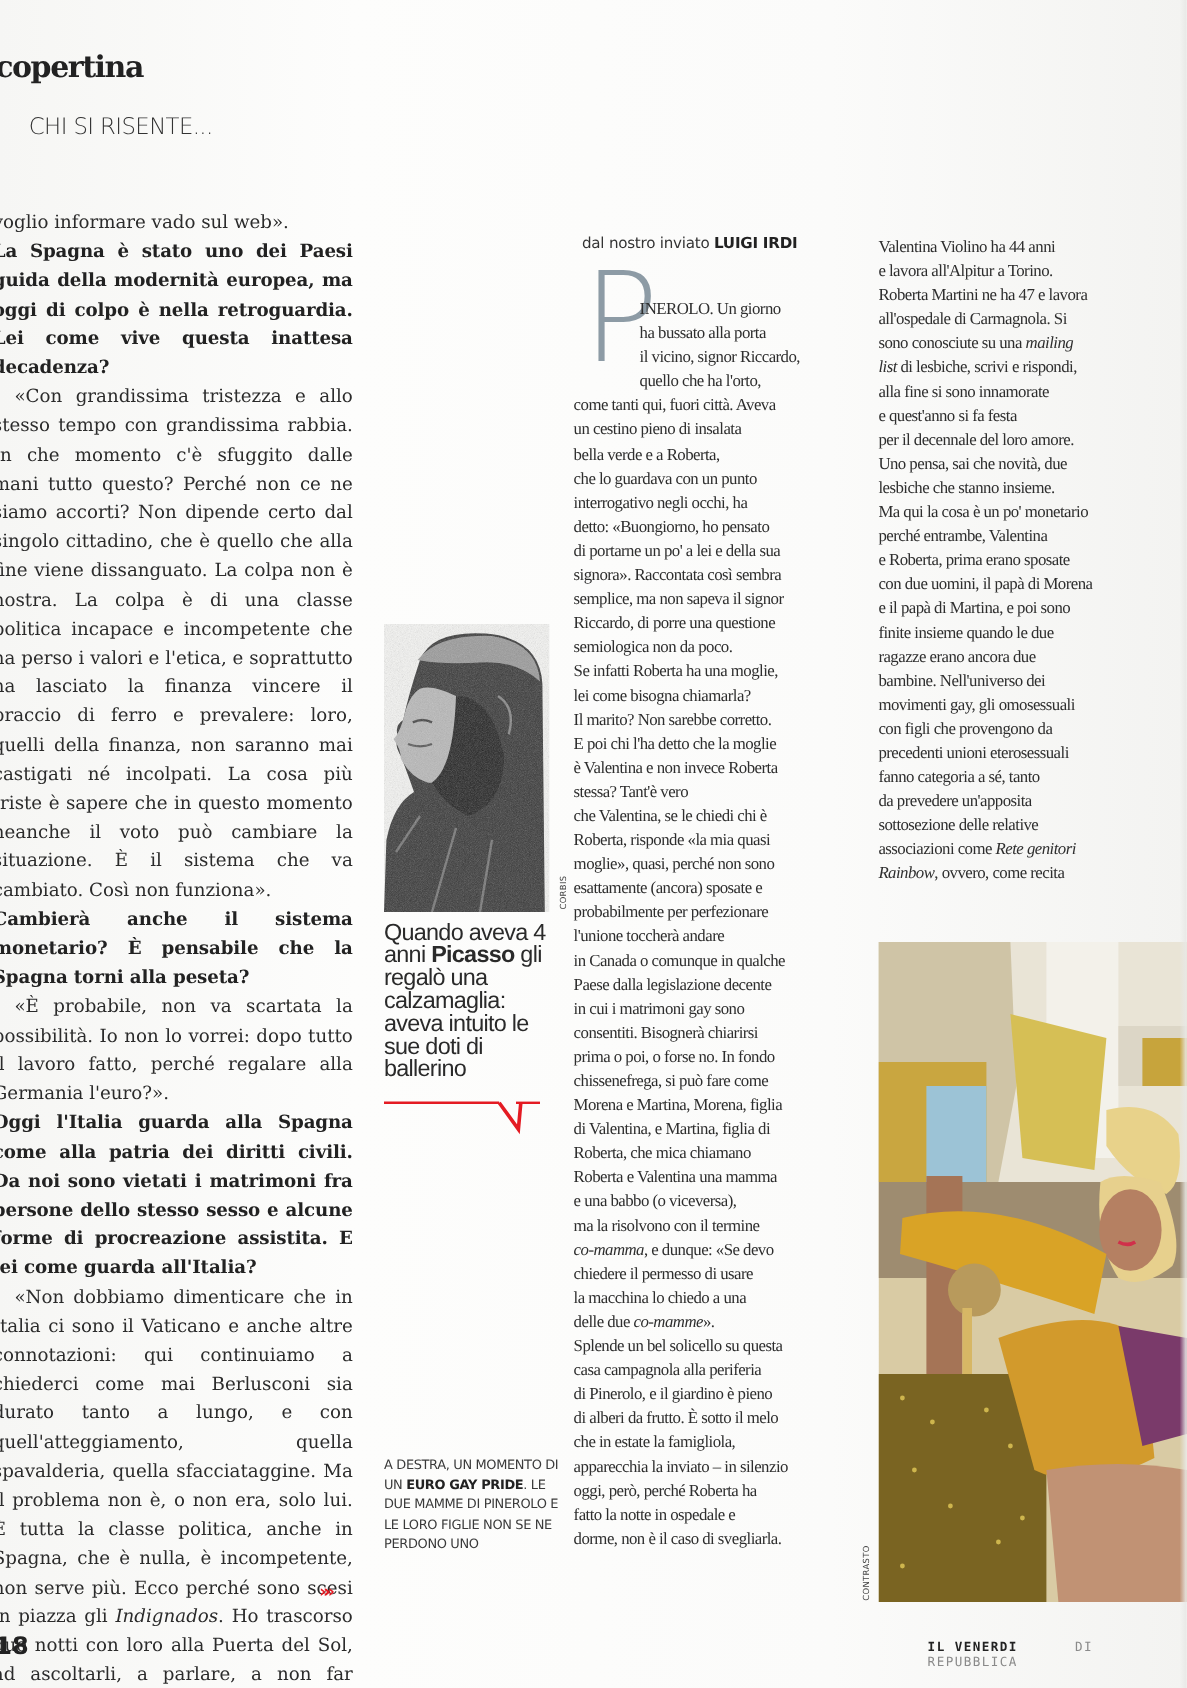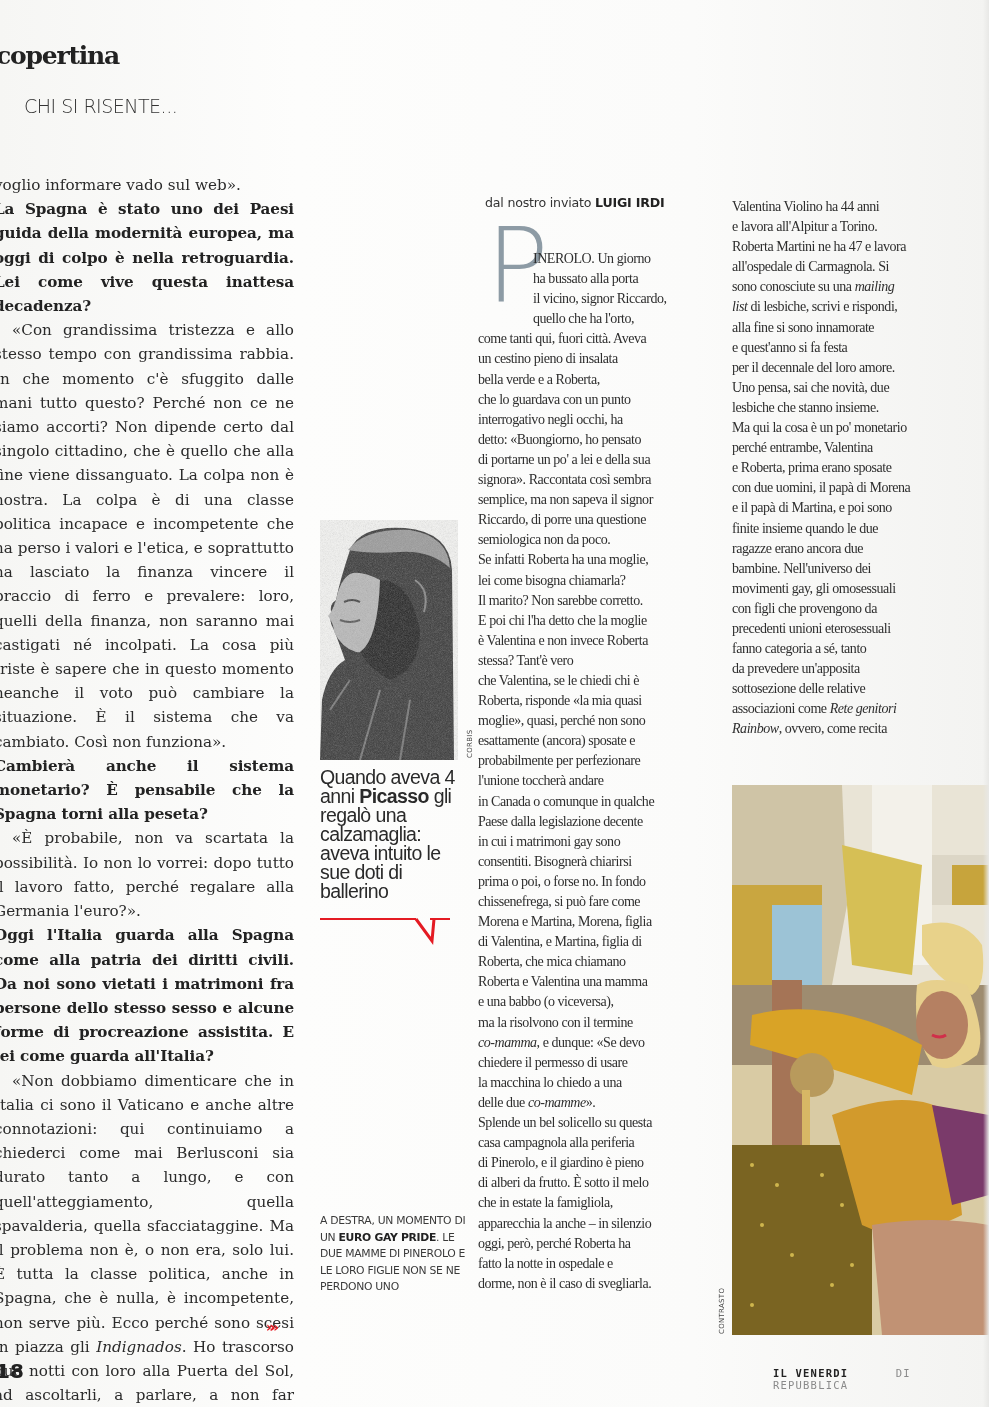--- a/index.html
+++ b/index.html
@@ -160,21 +160,21 @@
       <span class="ln">ma la risolvono con il termine</span>
       <span class="ln"><em>co-mamma</em>, e dunque: «Se devo</span>
       <span class="ln">chiedere il permesso di usare</span>
       <span class="ln">la macchina lo chiedo a una</span>
       <span class="ln">delle due <em>co-mamme</em>».</span>
       <span class="ln">Splende un bel solicello su questa</span>
       <span class="ln">casa campagnola alla periferia</span>
       <span class="ln">di Pinerolo, e il giardino è pieno</span>
       <span class="ln">di alberi da frutto. È sotto il melo</span>
       <span class="ln">che in estate la famigliola,</span>
-      <span class="ln">apparecchia la anche – in silenzio</span>
+      <span class="ln">apparecchia la inviato – in silenzio</span>
       <span class="ln">oggi, però, perché Roberta ha</span>
       <span class="ln">fatto la notte in ospedale e</span>
       <span class="ln">dorme, non è il caso di svegliarla.</span>
     </div>
   <div class="col3" id="col3">
       <span class="ln">Valentina Violino ha 44 anni</span>
       <span class="ln">e lavora all'Alpitur a Torino.</span>
       <span class="ln">Roberta Martini ne ha 47 e lavora</span>
       <span class="ln">all'ospedale di Carmagnola. Si</span>
       <span class="ln">sono conosciute su una <em>mailing</em></span>

